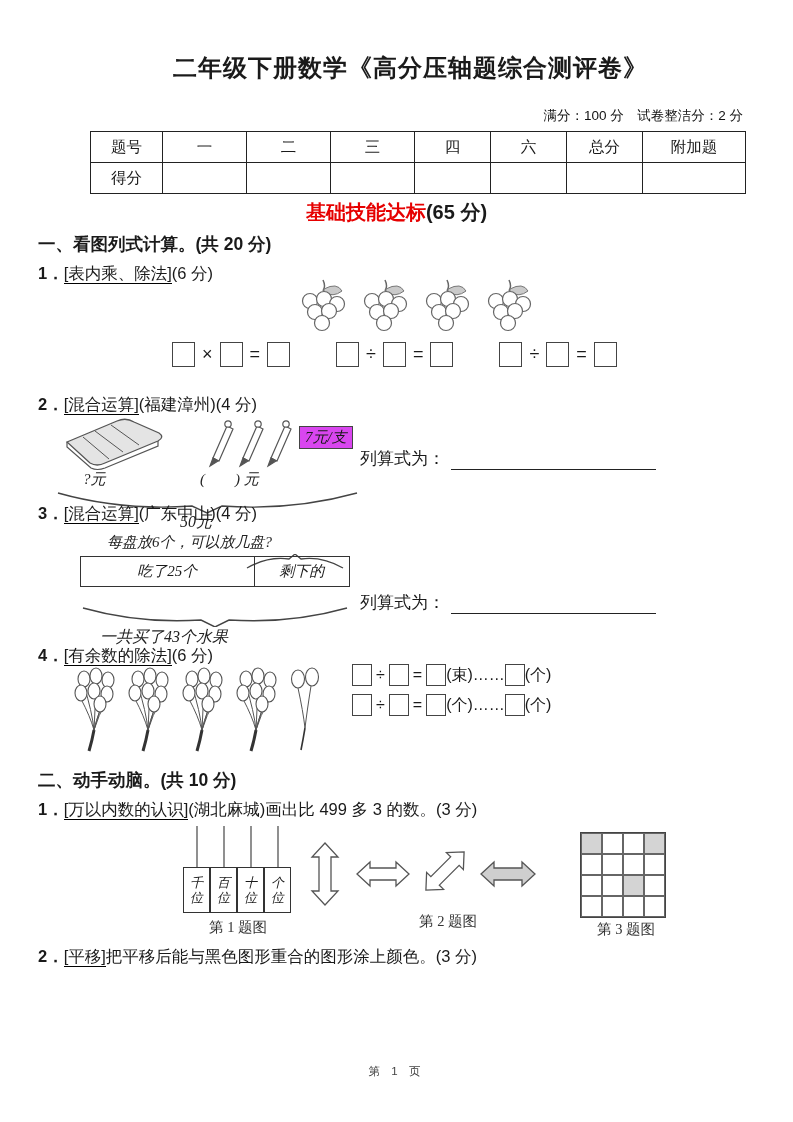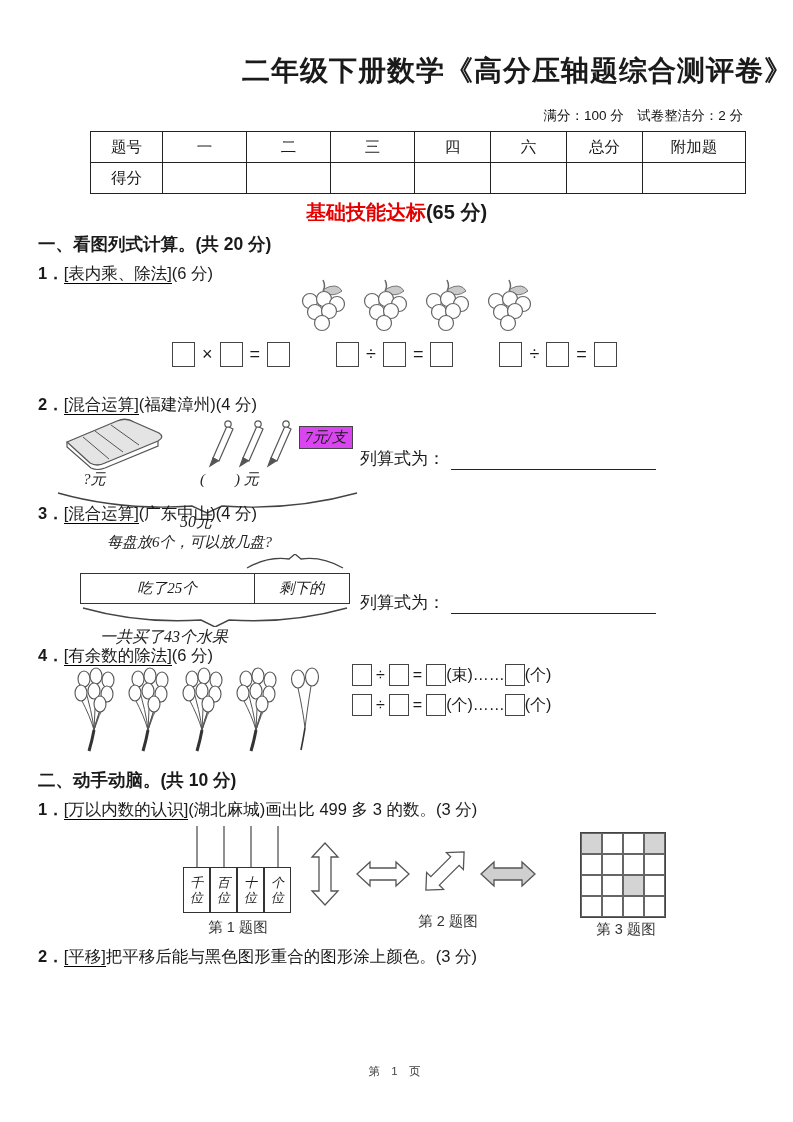--- a/index.html
+++ b/index.html
@@ -4,21 +4,21 @@
 <style>
   * { margin:0; padding:0; box-sizing:border-box; }
   html,body { background:#fff; }
   .page {
     position:relative; width:793px; height:1122px; margin:0 auto;
     background:#fff; color:#1a1a1a;
     font-family:"Liberation Sans", sans-serif; overflow:hidden;
   }
   .title {
     position:absolute; top:52px; left:0; width:100%;
-    text-align:right; font-size:28px; font-weight:bold; letter-spacing:1px;padding-left:28px;
+    text-align:center; font-size:24px; font-weight:bold; letter-spacing:1px;padding-left:28px;
   }
   .meta {
     position:absolute; top:107px; right:50px; font-size:13.5px; color:#111;
   }
   table.score-table {
     position:absolute; top:131px; left:90px; width:655px;
     border-collapse:collapse; table-layout:fixed; font-size:15.5px;
   }
   table.score-table td {
     border:1.4px solid #222; height:31px; text-align:center; vertical-align:middle;
@@ -41,21 +41,21 @@
   .price-box { position:absolute; border:1.4px solid #444; padding:1px 5px; font-family:"Liberation Serif", serif; font-style:italic; font-size:15px; background:#d946ef; }
   .bar { position:absolute; display:flex; border:1.6px solid #333; height:31px; width:270px; }
   .bar .cell { display:flex; align-items:center; justify-content:center; font-family:"Liberation Serif", serif; font-style:italic; font-size:15px; }
   .bar .c1 { width:175px; border-right:1.6px solid #333; }
   .bar .c2 { width:95px; }
   .pv-cells { position:absolute; display:flex; }
   .pv-cell { width:27px; height:46px; border:1.4px solid #333; border-left-width:0.7px; border-right-width:0.7px;
              display:flex; flex-direction:column; align-items:center; justify-content:center;
              font-family:"Liberation Serif", serif; font-style:italic; font-size:13px; line-height:15px; }
   .pv-cells .pv-cell:first-child { border-left-width:1.4px; } .pv-cells .pv-cell:last-child { border-right-width:1.4px; }
-  .caption { position:absolute; font-family:Liberation Sans, sans-serif; font-size:14.5px; color:#333; text-align:center; }
+  .caption { position:absolute; font-family:Liberation Serif, serif; font-size:14.5px; color:#333; text-align:center; }
   .grid4 { position:absolute; display:grid; grid-template-columns:repeat(4,21px); grid-template-rows:repeat(4,21px); border:1.4px solid #444; }
   .grid4 .gc { border:0.7px solid #666; background:#fff; }
   .grid4 .gc.shaded { background:#d4d4d4; }
   .q3-wrap { line-height:30px; width:720px; }
   .footer { position:absolute; top:1064px; left:0; width:100%; text-align:center; font-size:11.5px; color:#444; letter-spacing:4px; }
   svg { display:block; }
 </style>
 </head>
 <body>
 
@@ -222,21 +222,21 @@
 
   <div class="q-line" style="top:503px;">
     <span class="q-num">3．</span><span class="q-tag">[混合运算]</span><span>(广东中山)(4 分)</span>
   </div>
 
   <div style="position:absolute; top:533px; left:45px; width:335px; height:115px;">
     <div class="fig-label" style="position:absolute; left:62px; top:0;">每盘放6个，可以放几盘?</div>
     <svg width="100" height="15" viewBox="0 0 100 15" style="position:absolute; left:200px; top:21px;">
       <path d="M2,14 Q23,2 44,5 L50,0 L56,5 Q77,2 98,14" fill="none" stroke="#444" stroke-width="1.3"></path>
     </svg>
-    <div class="bar" style="left:35px; top:40px;">
+    <div class="bar" style="left:35px; top:23px;">
       <div class="cell c1">吃了25个</div>
       <div class="cell c2">剩下的</div>
     </div>
     <svg width="270" height="22" viewBox="0 0 270 22" style="position:absolute; left:35px; top:72px;">
       <path d="M3,3 Q60,19 121,15 L135,22 L149,15 Q210,19 267,3" fill="none" stroke="#444" stroke-width="1.4"></path>
     </svg>
     <div class="fig-label" style="position:absolute; left:55px; top:94px; font-size:16px;">一共买了43个水果</div>
   </div>
 
   <div class="prompt" style="top:591px; left:360px;">

